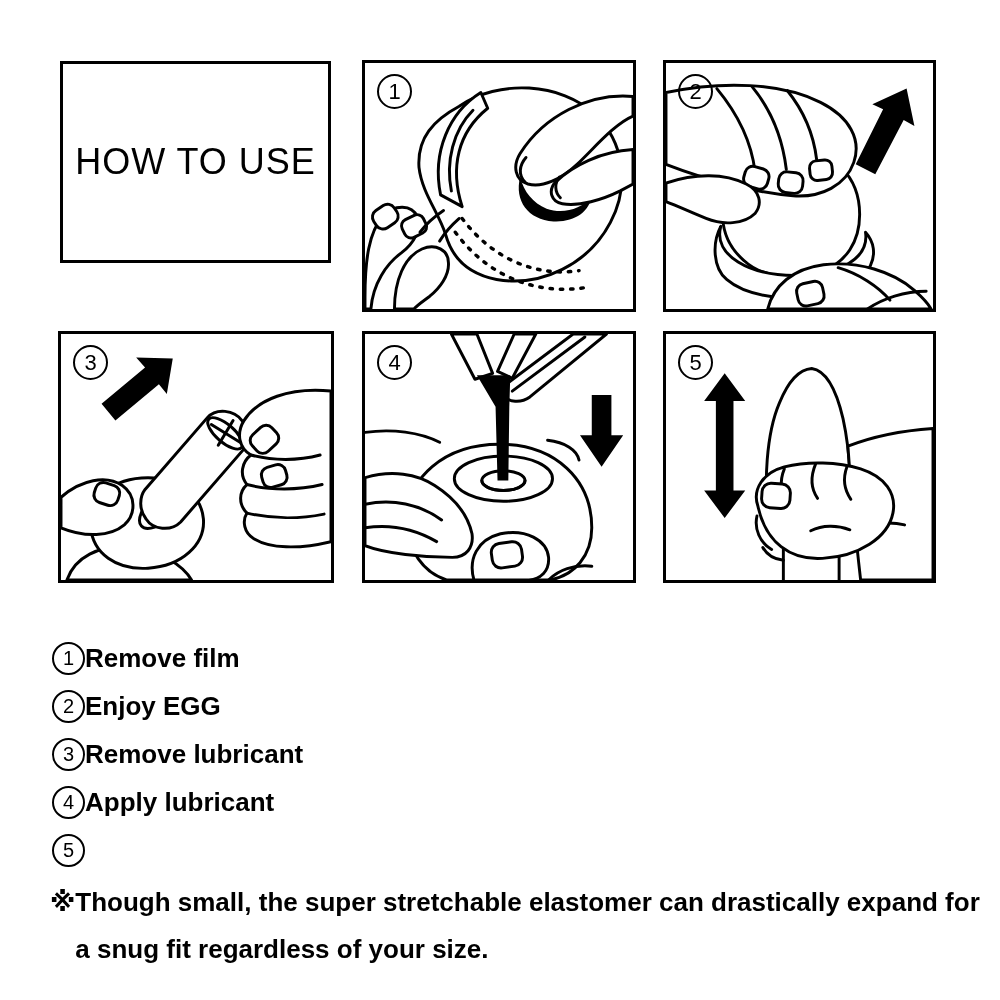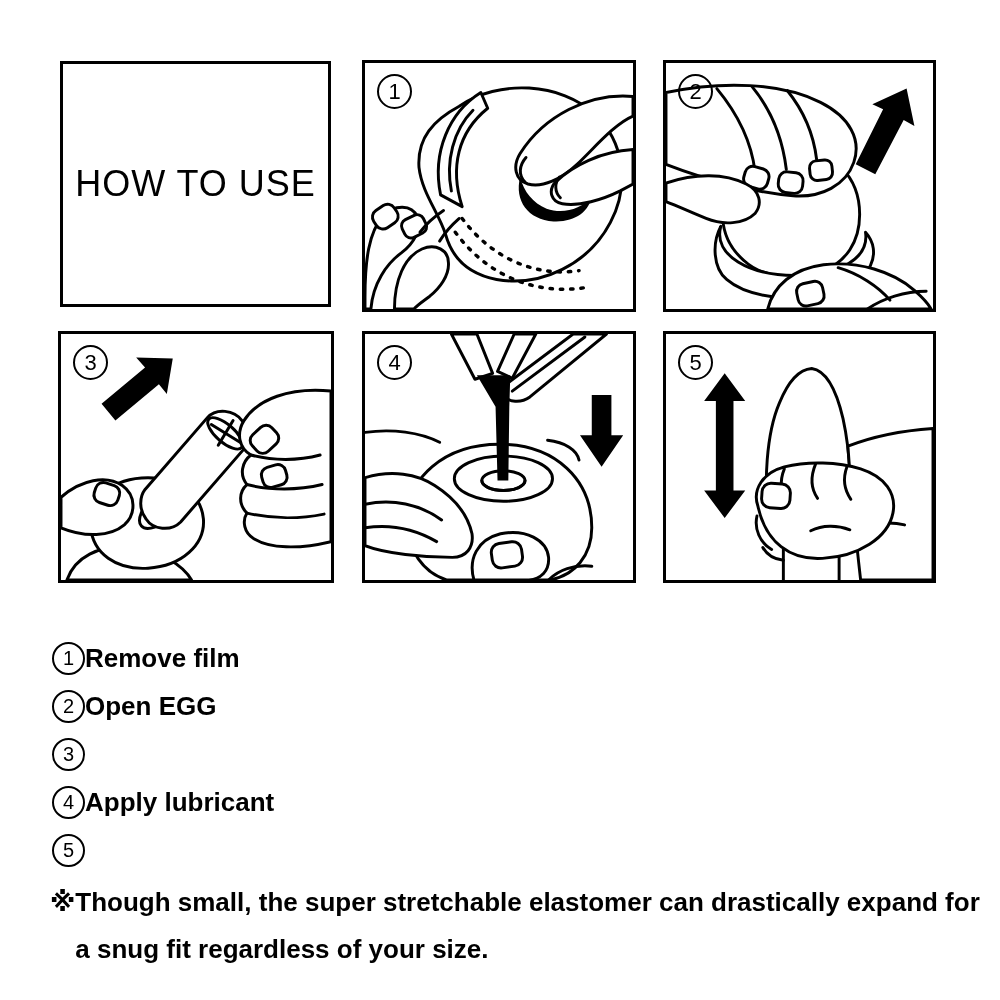--- a/index.html
+++ b/index.html
@@ -40,21 +40,21 @@
 
   .note { position:absolute; left:50px; top:879px; display:flex; font-size:26px; font-weight:700; line-height:47px; }
   .note-marker { flex:0 0 auto; }
   .note-text { width:920px; }
 </style>
 </head>
 <body>
 
 <div class="canvas">
 
-  <div class="panel title-panel" style="left:60px; top:61px; width:271px; height:246px;">
+  <div class="panel title-panel" style="left:60px; top:61px; width:271px; height:202px;">
     <div class="title-text">HOW TO USE</div>
   </div>
 
   <div class="panel" style="left:362px; top:60px; width:274px; height:252px;">
     <div class="badge">1</div>
     <svg viewBox="0 0 273 250" preserveAspectRatio="none">
       <g>
         <path class="w" d="M 96,44 C 136,16 200,20 234,52 C 264,80 270,124 250,162 C 228,204 180,228 134,220 C 103,214 88,196 82,174 C 75,152 58,132 55,106 C 53,76 70,58 96,44 Z"></path>
         <path class="w" d="M 118,30 C 86,50 68,90 77,134 L 99,146 C 86,106 95,70 125,46 Z"></path>
         <path class="s" d="M 110,48 C 90,68 82,100 88,130"></path>
@@ -189,24 +189,25 @@
     </svg>
   </div>
 
   <div class="steps">
     <div class="step">
       <span class="step-num">1</span>
       <span class="step-label">Remove film</span>
     </div>
     <div class="step">
       <span class="step-num">2</span>
-      <span class="step-label">Open EGG</span>
+      <span class="step-label">Enjoy EGG</span>
     </div>
     <div class="step">
       <span class="step-num">3</span>
+      <span class="step-label">Remove lubricant</span>
     </div>
     <div class="step">
       <span class="step-num">4</span>
       <span class="step-label">Apply lubricant</span>
     </div>
     <div class="step">
       <span class="step-num">5</span>
     </div>
   </div>
 

